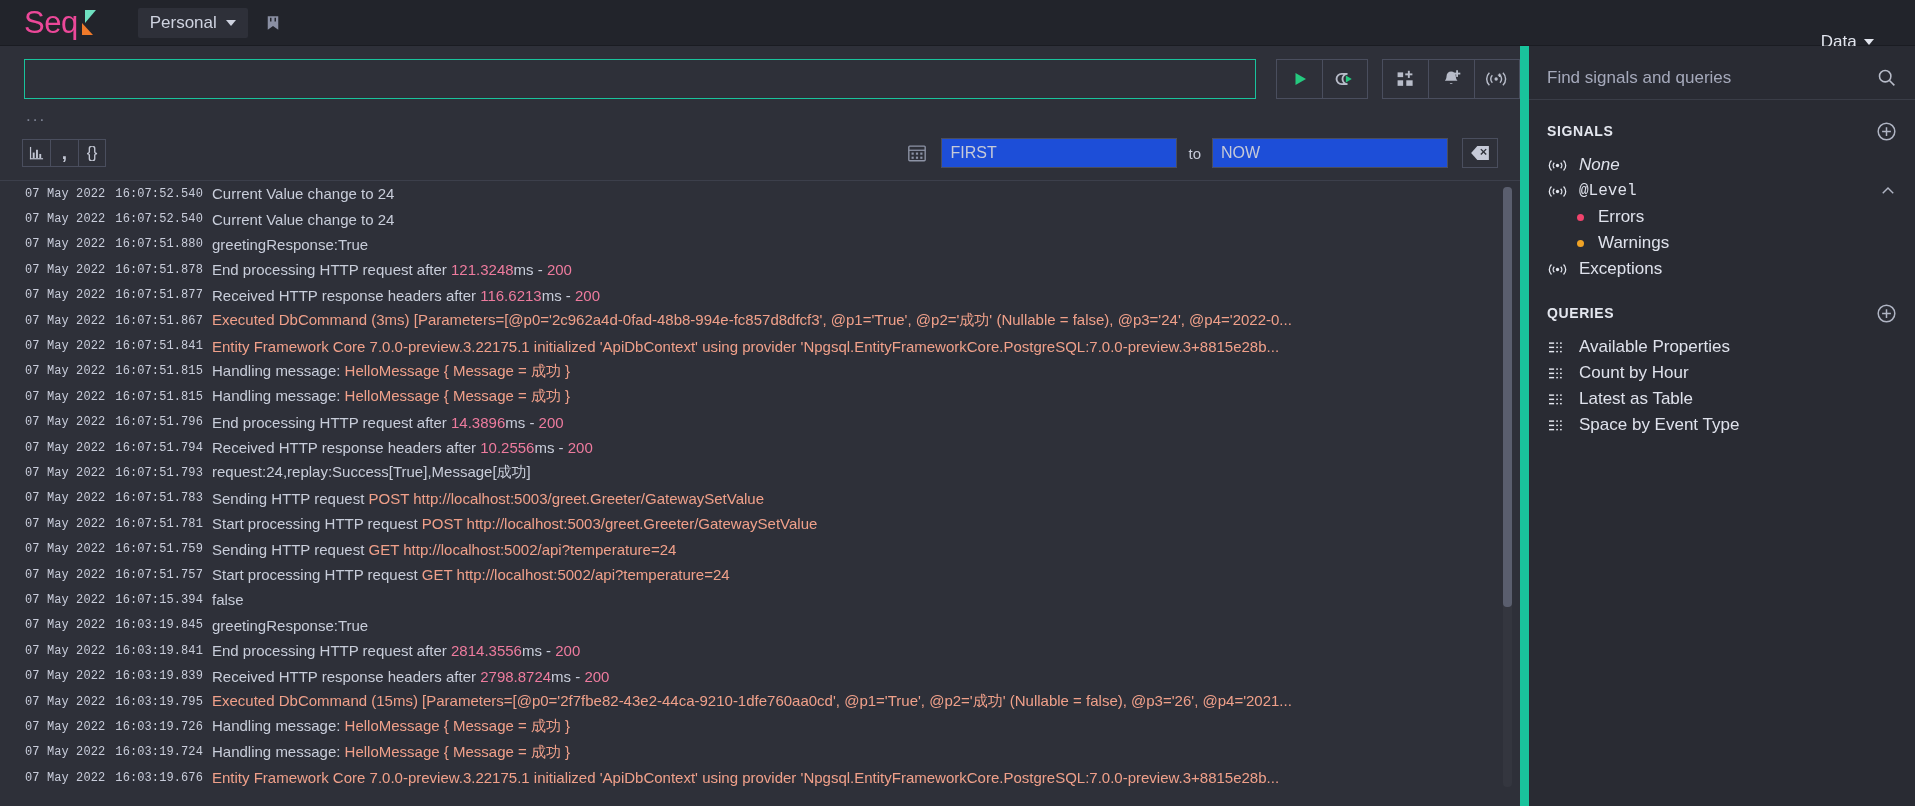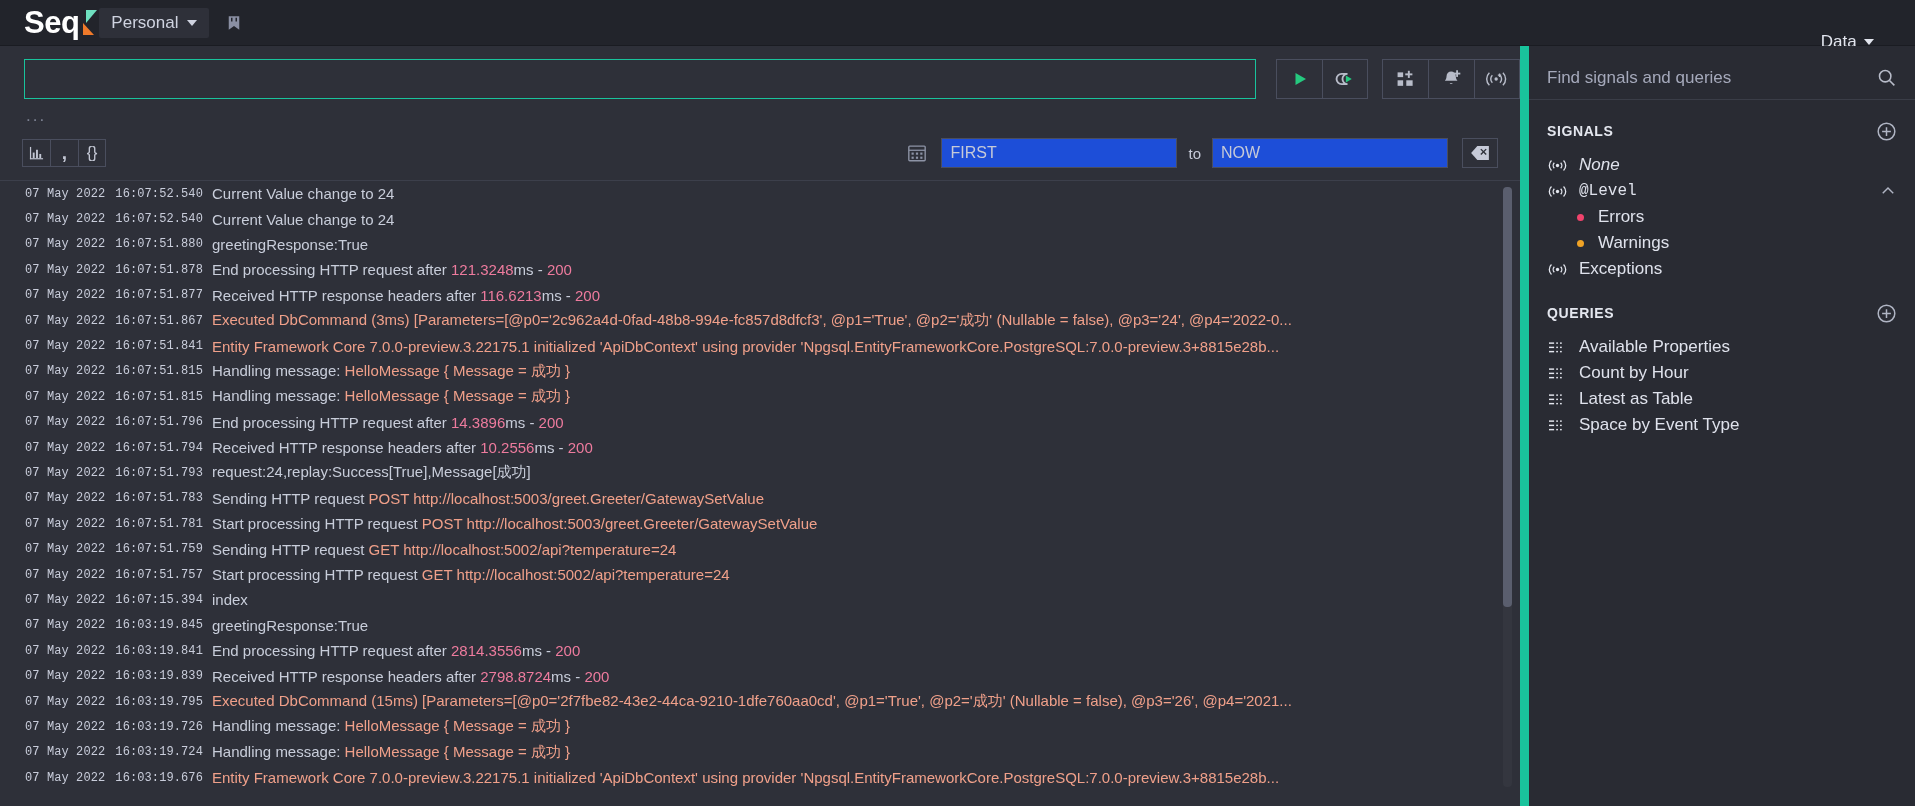--- a/index.html
+++ b/index.html
@@ -11,38 +11,38 @@
   }
   
   #topnav {
     height: 46px; width: 100%;
     background: #22242b;
     display: flex; align-items: center;
     border-bottom: 1px solid #1a1c22;
   }
   #brand { display: flex; align-items: center; margin-left: 24px; }
   #brand .word {
-    font-size: 31px; font-weight: bold; color: #ffffff;
+    font-size: 31px; font-weight: normal; color: #ec4899;
     letter-spacing: -0.5px; line-height: 1;
   }
   #brand .mark { margin-left: 4px; position: relative; width: 16px; height: 26px; }
   #brand .mark .t {
     position: absolute; left: 3px; top: 0;
     width: 0; height: 0;
     border-left: 11px solid #6fe0c0;
     border-bottom: 13px solid transparent;
   }
   #brand .mark .b {
     position: absolute; left: 0px; top: 13px;
     width: 0; height: 0;
     border-left: 11px solid #f07a2a;
     border-top: 12px solid transparent;
   }
   #personal-menu {
-    padding: 5px 12px;
+    margin-left: 40px; padding: 5px 12px;
     background: #2e3039; border-radius: 2px;
     display: flex; align-items: center; gap: 9px;
     color: #cfd3e0; font-size: 17px; cursor: pointer;
   }
   .chev {
     width: 0; height: 0;
     border-left: 5px solid transparent;
     border-right: 5px solid transparent;
     border-top: 6px solid currentColor;
     display: inline-block;
@@ -425,21 +425,21 @@
           <div class="log-row">
             <div class="ts"><span class="d">07 May 2022</span><span>16:07:51.759</span></div>
             <div class="msg"><span>Sending HTTP request </span><span class="tok">GET http://localhost:5002/api?temperature=24</span></div>
           </div>
           <div class="log-row">
             <div class="ts"><span class="d">07 May 2022</span><span>16:07:51.757</span></div>
             <div class="msg"><span>Start processing HTTP request </span><span class="tok">GET http://localhost:5002/api?temperature=24</span></div>
           </div>
           <div class="log-row">
             <div class="ts"><span class="d">07 May 2022</span><span>16:07:15.394</span></div>
-            <div class="msg"><span>index</span></div>
+            <div class="msg"><span>false</span></div>
           </div>
           <div class="log-row">
             <div class="ts"><span class="d">07 May 2022</span><span>16:03:19.845</span></div>
             <div class="msg"><span>greetingResponse:True</span></div>
           </div>
           <div class="log-row">
             <div class="ts"><span class="d">07 May 2022</span><span>16:03:19.841</span></div>
             <div class="msg"><span>End processing HTTP request after </span><span class="num">2814.3556</span><span>ms - </span><span class="num">200</span></div>
           </div>
           <div class="log-row">

